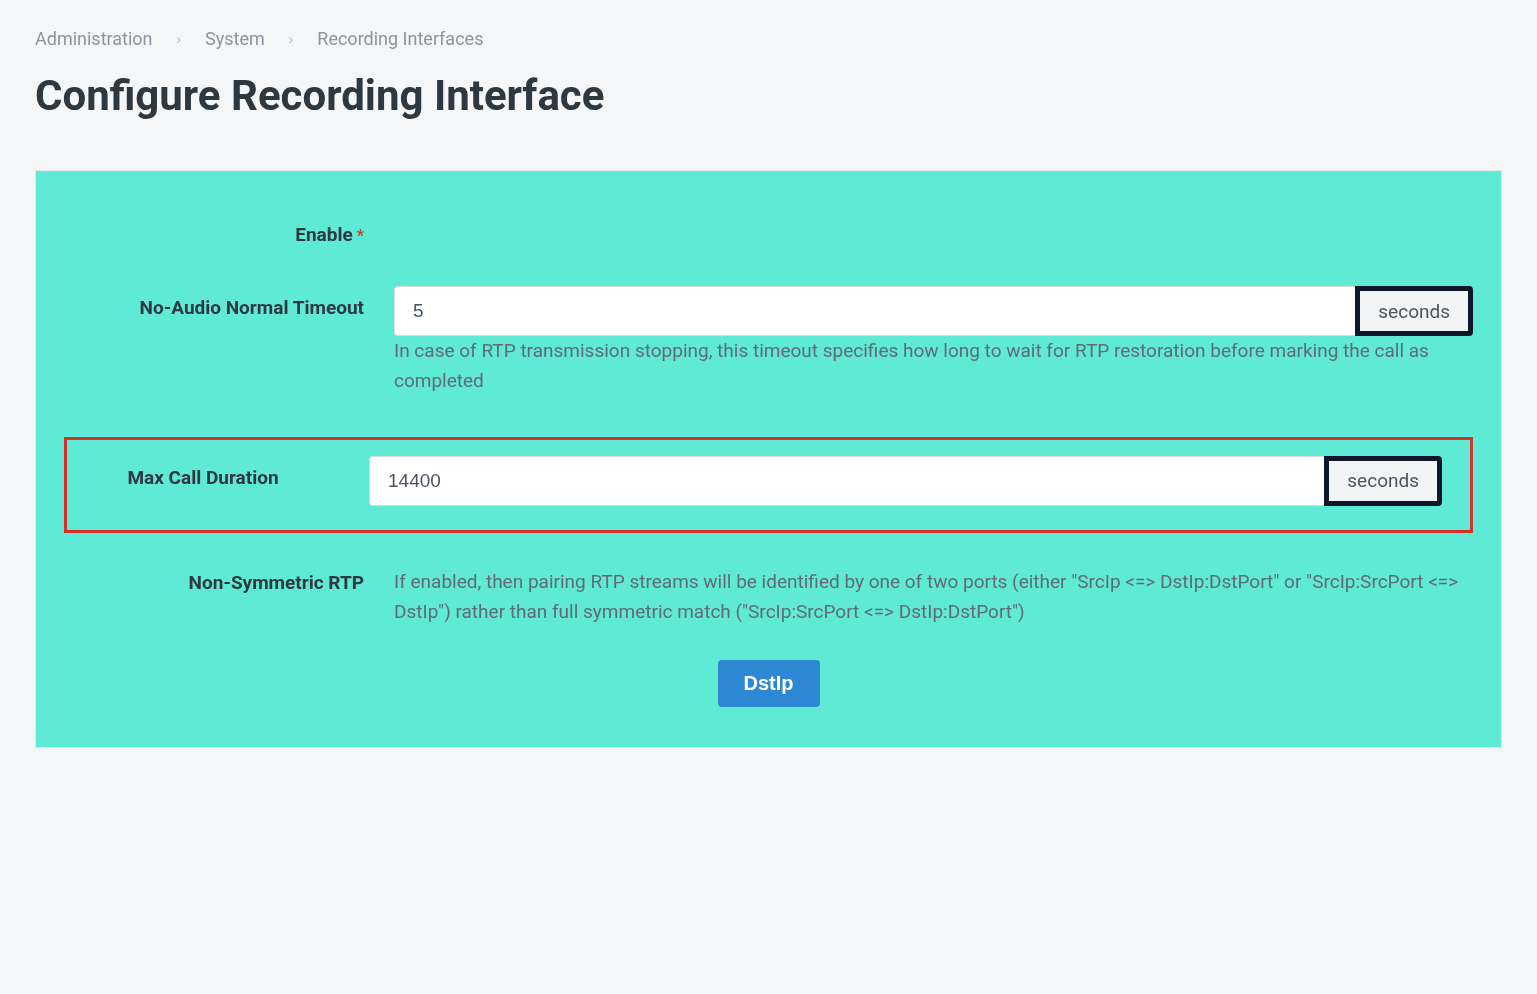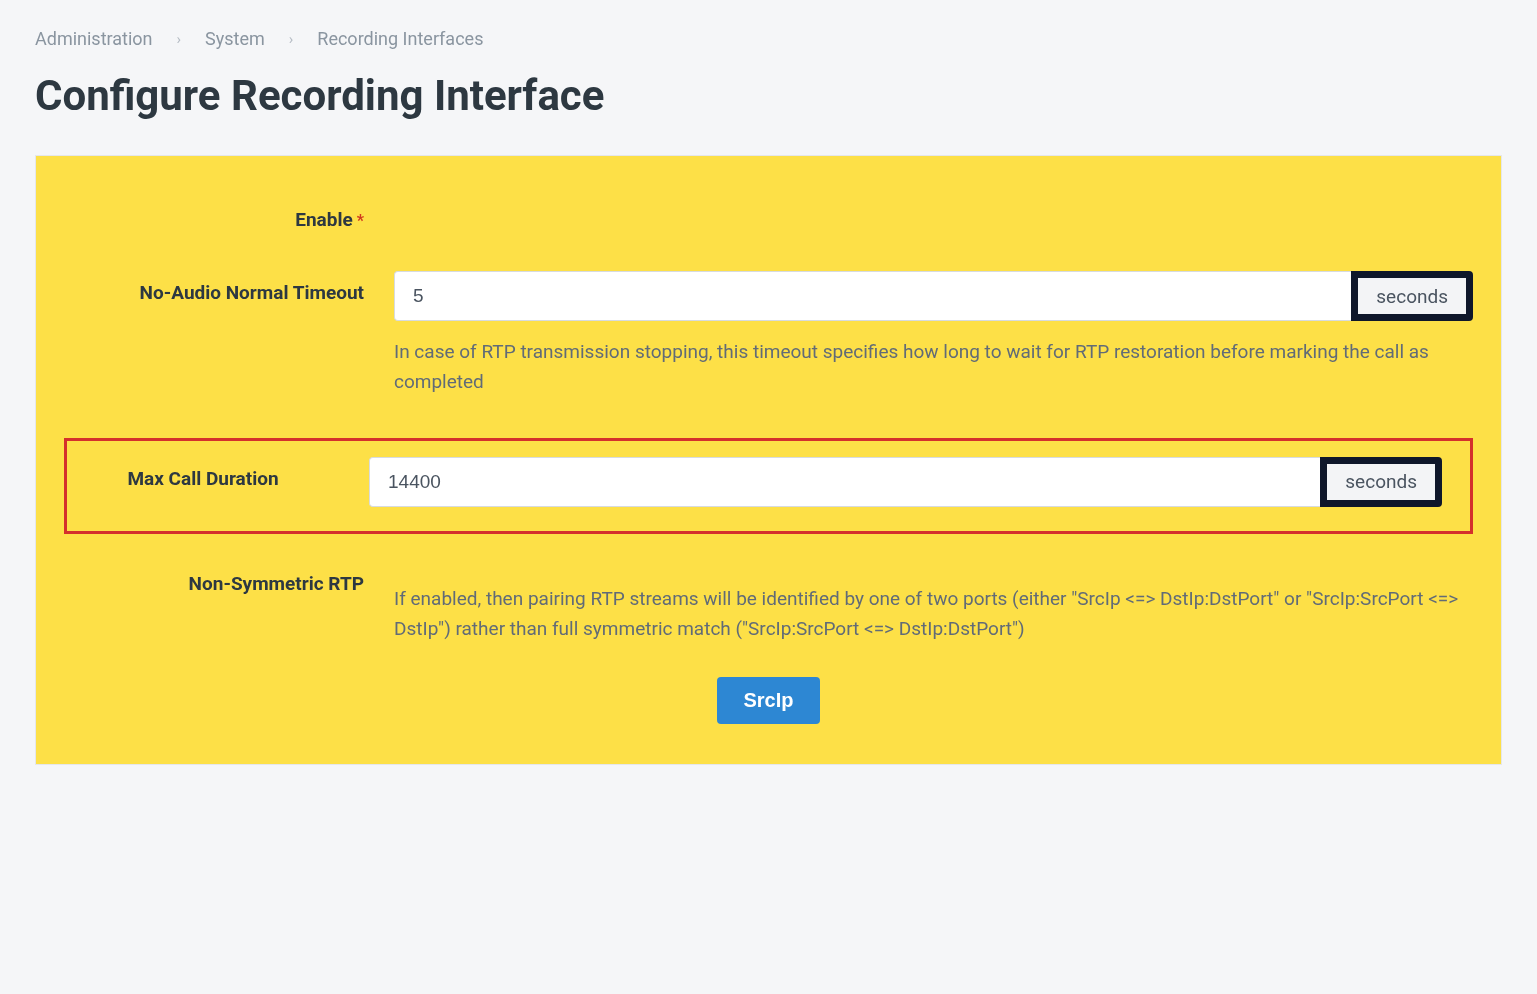--- a/index.html
+++ b/index.html
@@ -29,24 +29,24 @@
       text-decoration: none;
     }
     .breadcrumb .chevron {
       color: #b5bcc4;
       font-size: 15px;
     }
     .page-title {
       font-size: 42px;
       font-weight: 700;
       color: #2d3841;
-      margin-bottom: 35px;
+      margin-bottom: 50px;
     }
     .form-card {
-      background: #fde047;
+      background: #5eead4;
       border: 1px solid #e5e7ea;
       padding: 48px 0 40px 0;
     }
     .form-row {
       display: flex;
       align-items: flex-start;
       padding: 0 28px;
       margin-bottom: 40px;
     }
     .highlight-wrap {
@@ -114,33 +114,32 @@
       border-right: none;
       border-radius: 4px 0 0 4px;
       padding: 0 18px;
       font-size: 19px;
       color: #4a5460;
       outline: none;
       background:#fff;
     }
     .input-addon {
       background: #f3f4f6;
-      border: 7px solid #0f172a;
+      border: 5px solid #0f172a;
       border-radius: 0 4px 4px 0;
       padding: 0 18px;
       display: flex;
       align-items: center;
       font-size: 19px;
       color: #4a5460;
     }
     .help-text {
       font-size: 19px;
       color: #616b77;
       line-height: 1.6;
-      margin-top: 16px;
     }
     .save-row {
       text-align: center;
       margin-top: 12px;
     }
     .btn-save {
       background: #2d87d3;
       color: #fff;
       border: none;
       border-radius: 4px;
@@ -205,17 +204,17 @@
     <div class="form-row checkbox-row" style="margin-bottom:32px;">
       <div class="form-label-col">
         <span class="form-label">Non-Symmetric RTP</span>
       </div>
       <div class="form-control-col">
         <div class="help-text">If enabled, then pairing RTP streams will be identified by one of two ports (either "SrcIp &lt;=&gt; DstIp:DstPort" or "SrcIp:SrcPort &lt;=&gt; DstIp") rather than full symmetric match ("SrcIp:SrcPort &lt;=&gt; DstIp:DstPort")</div>
       </div>
     </div>
 
     <div class="save-row">
-      <button class="btn-save">SrcIp</button>
+      <button class="btn-save">DstIp</button>
     </div>
 
   </div>
 </div>
 
 </body></html>

